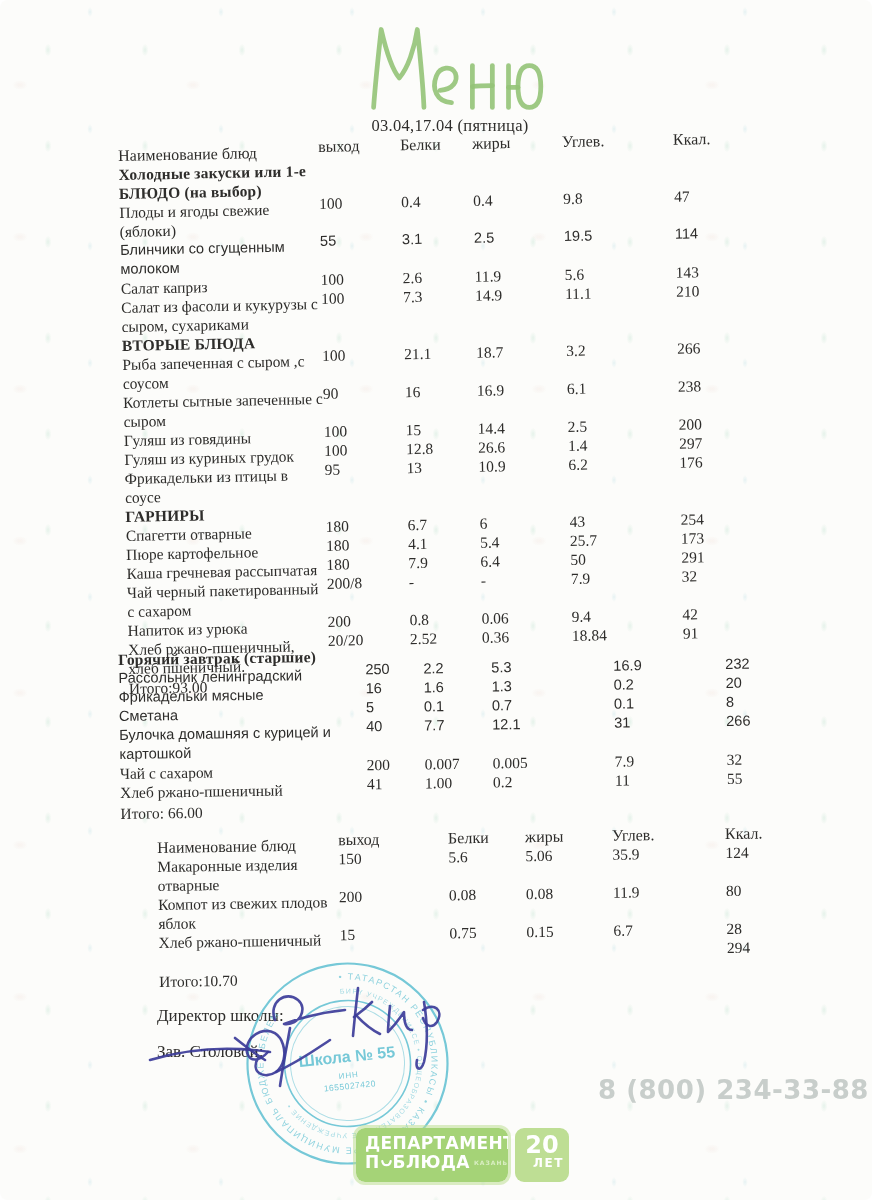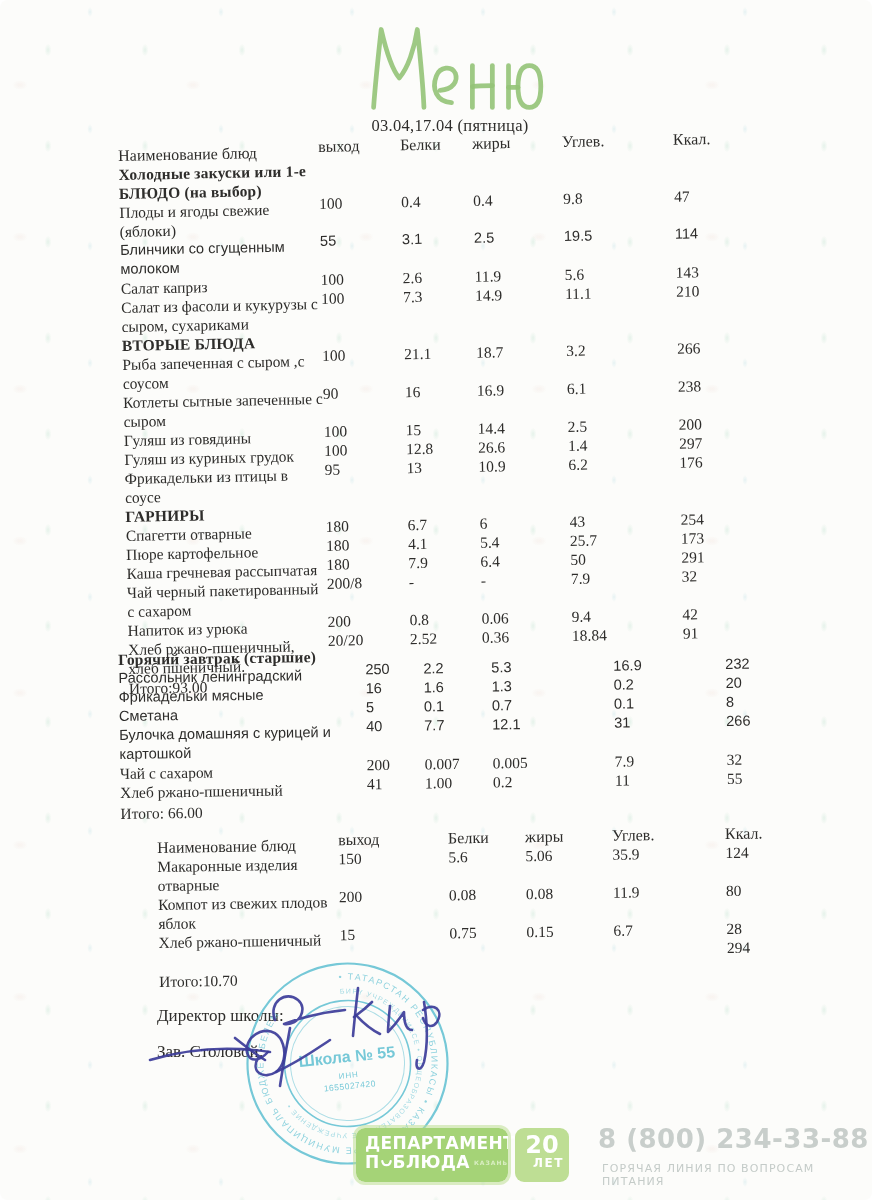--- a/index.html
+++ b/index.html
@@ -67,21 +67,21 @@
   .logo .l1{font-size:17px;letter-spacing:.4px;line-height:19px;}
   .logo .l2{font-size:17px;letter-spacing:.4px;line-height:19px;display:flex;align-items:baseline;}
   .smile-svg{width:17px;height:12px;margin:0 1px;align-self:center;}
   .smile-svg path{stroke:#fff;stroke-width:3.4;fill:none;stroke-linecap:round;}
   .logo .city{font-size:6px;letter-spacing:1px;color:#d9eec2;margin-left:4px;align-self:flex-end;padding-bottom:2px;}
   .badge{position:absolute;left:515px;top:1128px;width:54px;height:54px;background:var(--badge_green);
          border-radius:9px;color:#fff;font-family:"DejaVu Sans",sans-serif;font-weight:bold;text-align:center;
          box-sizing:border-box;padding-top:5px;z-index:4;}
   .badge .b1{font-size:24px;line-height:24px;}
   .badge .b2{font-size:12px;line-height:13px;letter-spacing:1.5px;margin-left:13px;}
-  .phone{position:absolute;left:598px;top:1124px;font-family:"DejaVu Sans",sans-serif;font-weight:bold;
+  .phone{position:absolute;left:598px;top:1075px;font-family:"DejaVu Sans",sans-serif;font-weight:bold;
          font-size:26px;letter-spacing:.5px;color:var(--phone_gray);}
   .hotline{position:absolute;left:602px;top:1162px;font-family:"DejaVu Sans",sans-serif;
          font-size:11px;letter-spacing:1.1px;color:#c4cbc8;}
 </style>
 </head>
 <body>
 
 <div class="page">
 
   <svg class="title-svg" viewBox="0 0 200 92" role="img" aria-label="Меню">
@@ -400,15 +400,14 @@
         </svg>
       <span>БЛЮДА</span>
       <span class="city">КАЗАНЬ</span>
     </div>
   </div>
   <div class="badge">
     <div class="b1">20</div>
     <div class="b2">ЛЕТ</div>
   </div>
   <div class="phone">8 (800) 234-33-88</div>
-  <div class="hotline">ГОРЯЧАЯ ЛИНИЯ ПО ВОПРОСАМ ПИТАНИЯ</div>
 
 </div>
 
 </body></html>

